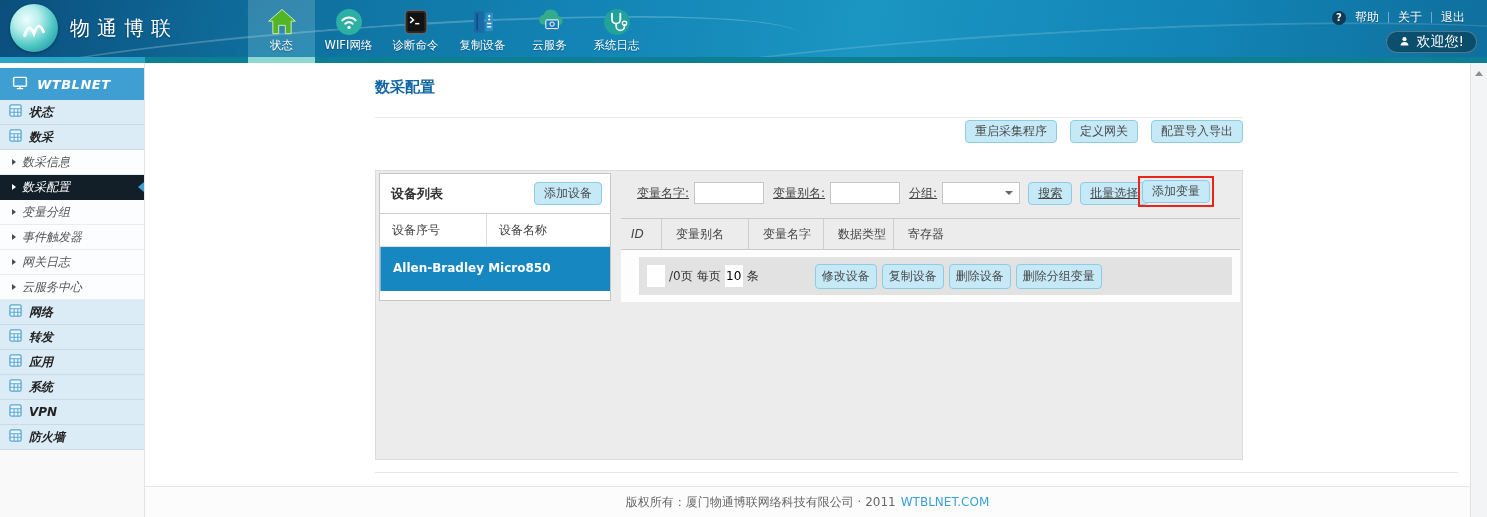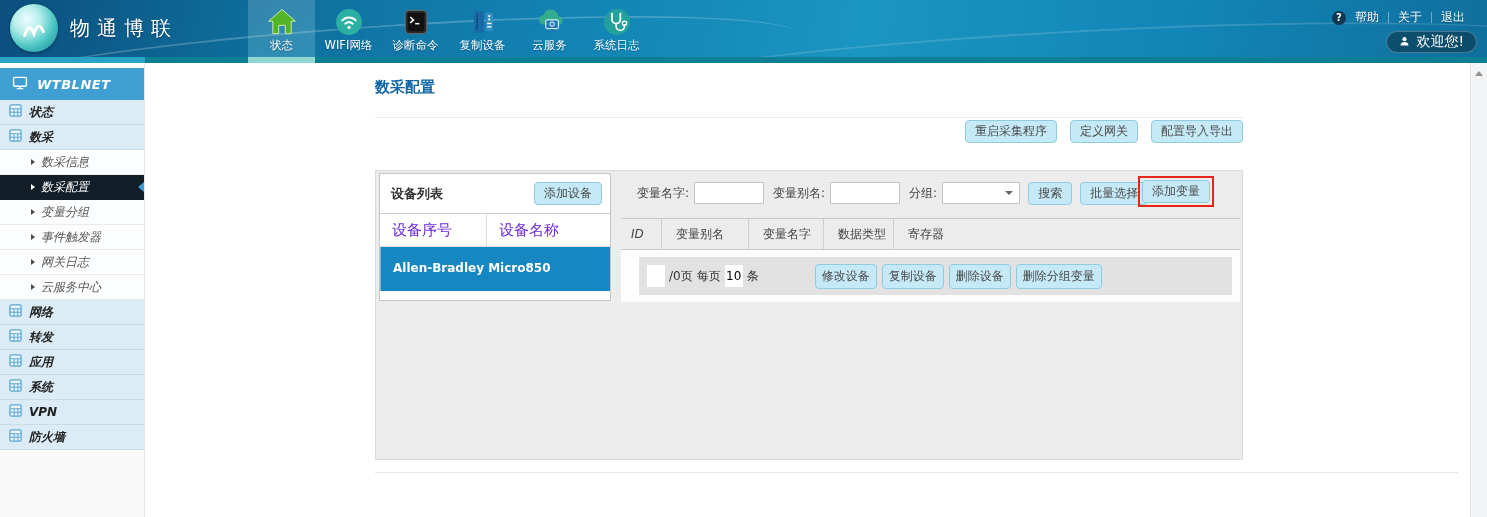--- a/index.html
+++ b/index.html
@@ -51,21 +51,21 @@
   .scrollbar{position:absolute;top:63px;right:0;width:17px;height:454px;background:#f3f4f5;border-left:1px solid #e3e3e3;z-index:5;}
   .sb-arrow{position:absolute;top:8px;left:4px;width:0;height:0;
     border-left:4px solid transparent;border-right:4px solid transparent;border-bottom:5px solid #8f8f8f;}
 
   
   .sidebar{position:absolute;left:0;top:63px;width:145px;height:454px;background:#fff;border-right:1px solid #e4e4e4;font-style:italic;}
   .side-title{margin-top:5px;height:32px;background:var(--sidebar_header);color:#fff;font-size:13px;font-weight:700;
     display:flex;align-items:center;gap:9px;padding-left:12px;letter-spacing:.5px;}
   .side-item{height:25px;display:flex;align-items:center;font-size:12px;cursor:pointer;position:relative;}
   .side-item.top{background:#dbecf6;border-bottom:1px solid #c8dbe6;color:#222;font-weight:600;padding-left:9px;gap:7px;}
-  .side-item.sub{background:#fcfdfe;border-bottom:1px solid #ececec;color:#555;padding-left:31px;gap:6px;}
+  .side-item.sub{background:#fcfdfe;border-bottom:1px solid #ececec;color:#555;padding-left:12px;gap:6px;}
   .side-item.sub.selected{background:var(--selected_dark);color:#fff;border-bottom:1px solid var(--selected_dark);}
   .tri{width:0;height:0;border-left:4px solid #4c4c4c;border-top:3px solid transparent;border-bottom:3px solid transparent;}
   .selected .tri{border-left-color:#fff;}
   .sel-marker{position:absolute;right:0;top:7px;width:0;height:0;
     border-right:6px solid var(--sidebar_header);border-top:5px solid transparent;border-bottom:5px solid transparent;}
   .side-fill{height:67px;background:#f9f9f9;}
 
   
   .content{position:absolute;left:145px;top:63px;right:17px;bottom:0;background:#fff;}
   .page-title{position:absolute;left:230px;top:15px;font-size:15px;font-weight:700;color:var(--title_blue);}
@@ -75,32 +75,32 @@
   .btn{background:var(--button_bg);border:1px solid var(--button_border);border-radius:4px;color:#4a4a4a;
     font-size:12px;padding:3px 9px;line-height:1.25;cursor:pointer;font-family:inherit;white-space:nowrap;}
   .btn.sm{padding:4px 6px;}
 
   .container{position:absolute;left:230px;top:107px;width:868px;height:290px;background:#ececec;border:1px solid #dcdcdc;}
 
   
   .device-panel{position:absolute;left:3px;top:2px;width:232px;height:128px;background:#fff;border:1px solid #c6c6c6;}
   .dp-header{height:40px;display:flex;align-items:center;justify-content:space-between;padding:0 8px 0 11px;border-bottom:1px solid #ccc;}
   .dp-title{font-size:13px;font-weight:700;color:#333;}
-  .dp-cols{height:33px;display:flex;align-items:center;border-bottom:1px solid #ddd;color:#6d28d9;font-size:15px;}
+  .dp-cols{height:33px;display:flex;align-items:center;border-bottom:1px solid #ddd;color:#404040;font-size:12px;}
   .dcell{height:100%;display:flex;align-items:center;padding-left:12px;}
   .dcell.c0{width:106px;}
   .dcell.c1{flex:1;border-left:1px solid #ddd;}
   .drow{display:flex;align-items:stretch;height:44px;font-size:12px;cursor:pointer;}
   .drow.selected{background:var(--accent);color:#fff;font-weight:700;}
   .drow .dcell{align-items:center;}
   .drow .dcell.c1{border-left:1px solid rgba(255,255,255,.4);line-height:1.3;padding-right:6px;}
 
   
   .right-area{position:absolute;left:245px;top:0;right:0;bottom:0;}
-  .filter-row{position:absolute;left:16px;right:0;top:9px;height:26px;display:flex;align-items:center;font-size:12px;color:#444;}
+  .filter-row{position:absolute;left:16px;right:0;top:9px;height:26px;display:flex;align-items:center;font-size:12px;color:#444;text-decoration:underline;}
   .filter-row label{margin-right:5px;white-space:nowrap;}
   .f-input{width:70px;height:22px;border:1px solid #c6c6c6;background:#fff;margin-right:9px;font-size:12px;padding:0 4px;font-family:inherit;}
   .f-select{width:78px;height:22px;border:1px solid #c6c6c6;background:#fff;margin-right:8px;display:flex;align-items:center;
     justify-content:flex-end;padding-right:6px;cursor:pointer;}
   .caret{width:0;height:0;border-top:4px solid #666;border-left:4px solid transparent;border-right:4px solid transparent;}
   .batch-gap{margin-left:8px;}
   .add-wrap{position:absolute;right:28px;top:-4px;border:2px solid var(--highlight_red);padding:2px;}
 
   .var-thead{position:absolute;left:0;right:2px;top:47px;height:32px;display:flex;align-items:center;
     border-top:1px solid #c9c9c9;border-bottom:1px solid #c9c9c9;color:#444;font-size:12px;}
@@ -386,19 +386,23 @@
                 <button class="btn sm">复制设备</button>
                 <button class="btn sm">删除设备</button>
                 <button class="btn sm">删除分组变量</button>
               </div>
           </div>
         </div>
       </div>
     </div>
 
     <div class="divider2"></div>
+    <div class="footer">
+      <span>版权所有：厦门物通博联网络科技有限公司 · 2011</span>
+      <a>WTBLNET.COM</a>
+    </div>
   </div>
 
   <div class="scrollbar">
     <div class="sb-arrow"></div>
   </div>
 
 </div>
 
 </body></html>

